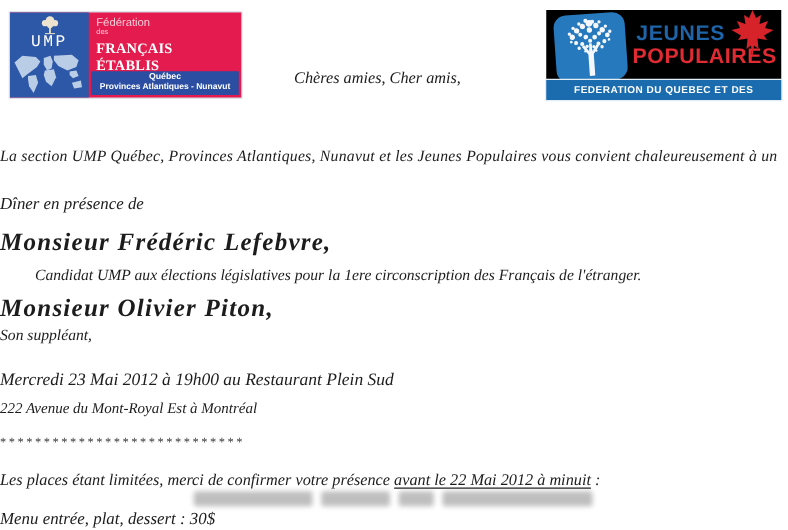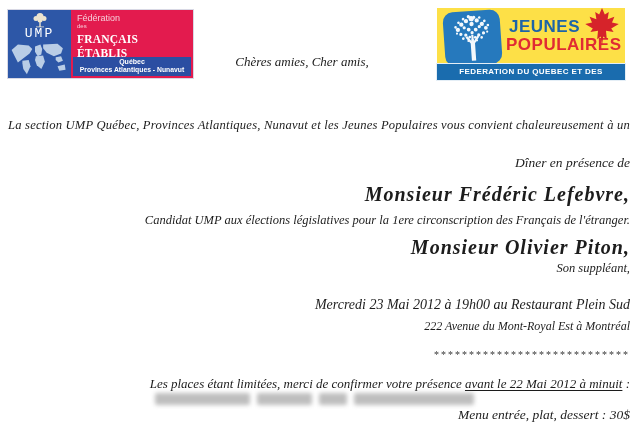--- a/index.html
+++ b/index.html
@@ -12,21 +12,21 @@
     height: 424px;
     background: #ffffff;
     overflow: hidden;
     color: #1c1c1c;
   }
 
   
   .script {
     position: absolute;
     left: 0; right: 0;
-    text-align: right;
+    text-align: left;
     font-style: italic;
     font-family: "Liberation Serif", serif;
     color: #1c1c1c;
     white-space: nowrap;
   }
   .intro       { top: 118px; font-size: 12.6px; letter-spacing: 0.2px; }
   .dinner      { top: 155px; font-size: 13.5px; }
   .guest-name  { top: 183px; font-size: 20px; font-weight: bold; letter-spacing: 1px; }
   .guest1-sub  { top: 213px; font-size: 12.5px; padding-left: 28px; }
   .guest2-name { top: 236px; font-size: 20px; font-weight: bold; letter-spacing: 1px; }
@@ -96,21 +96,21 @@
     padding: 1px 0 2px 0;
   }
   .ump-region .r1 { font-size: 7px; font-weight: bold; line-height: 8px; }
   .ump-region .r2 { font-size: 6.8px; font-weight: bold; line-height: 8px; }
 
   
   .jp-logo {
     position: absolute;
     left: 437px; top: 8px;
     width: 188px; height: 72px;
-    background: #fde047;
+    background: #000000;
   }
   .jp-square {
     position: absolute;
     left: 7px; top: 3px;
     width: 57px; height: 54px;
     background: #2679bd;
     border-radius: 10px;
     transform: rotate(-4deg);
   }
   .jp-word1 {

